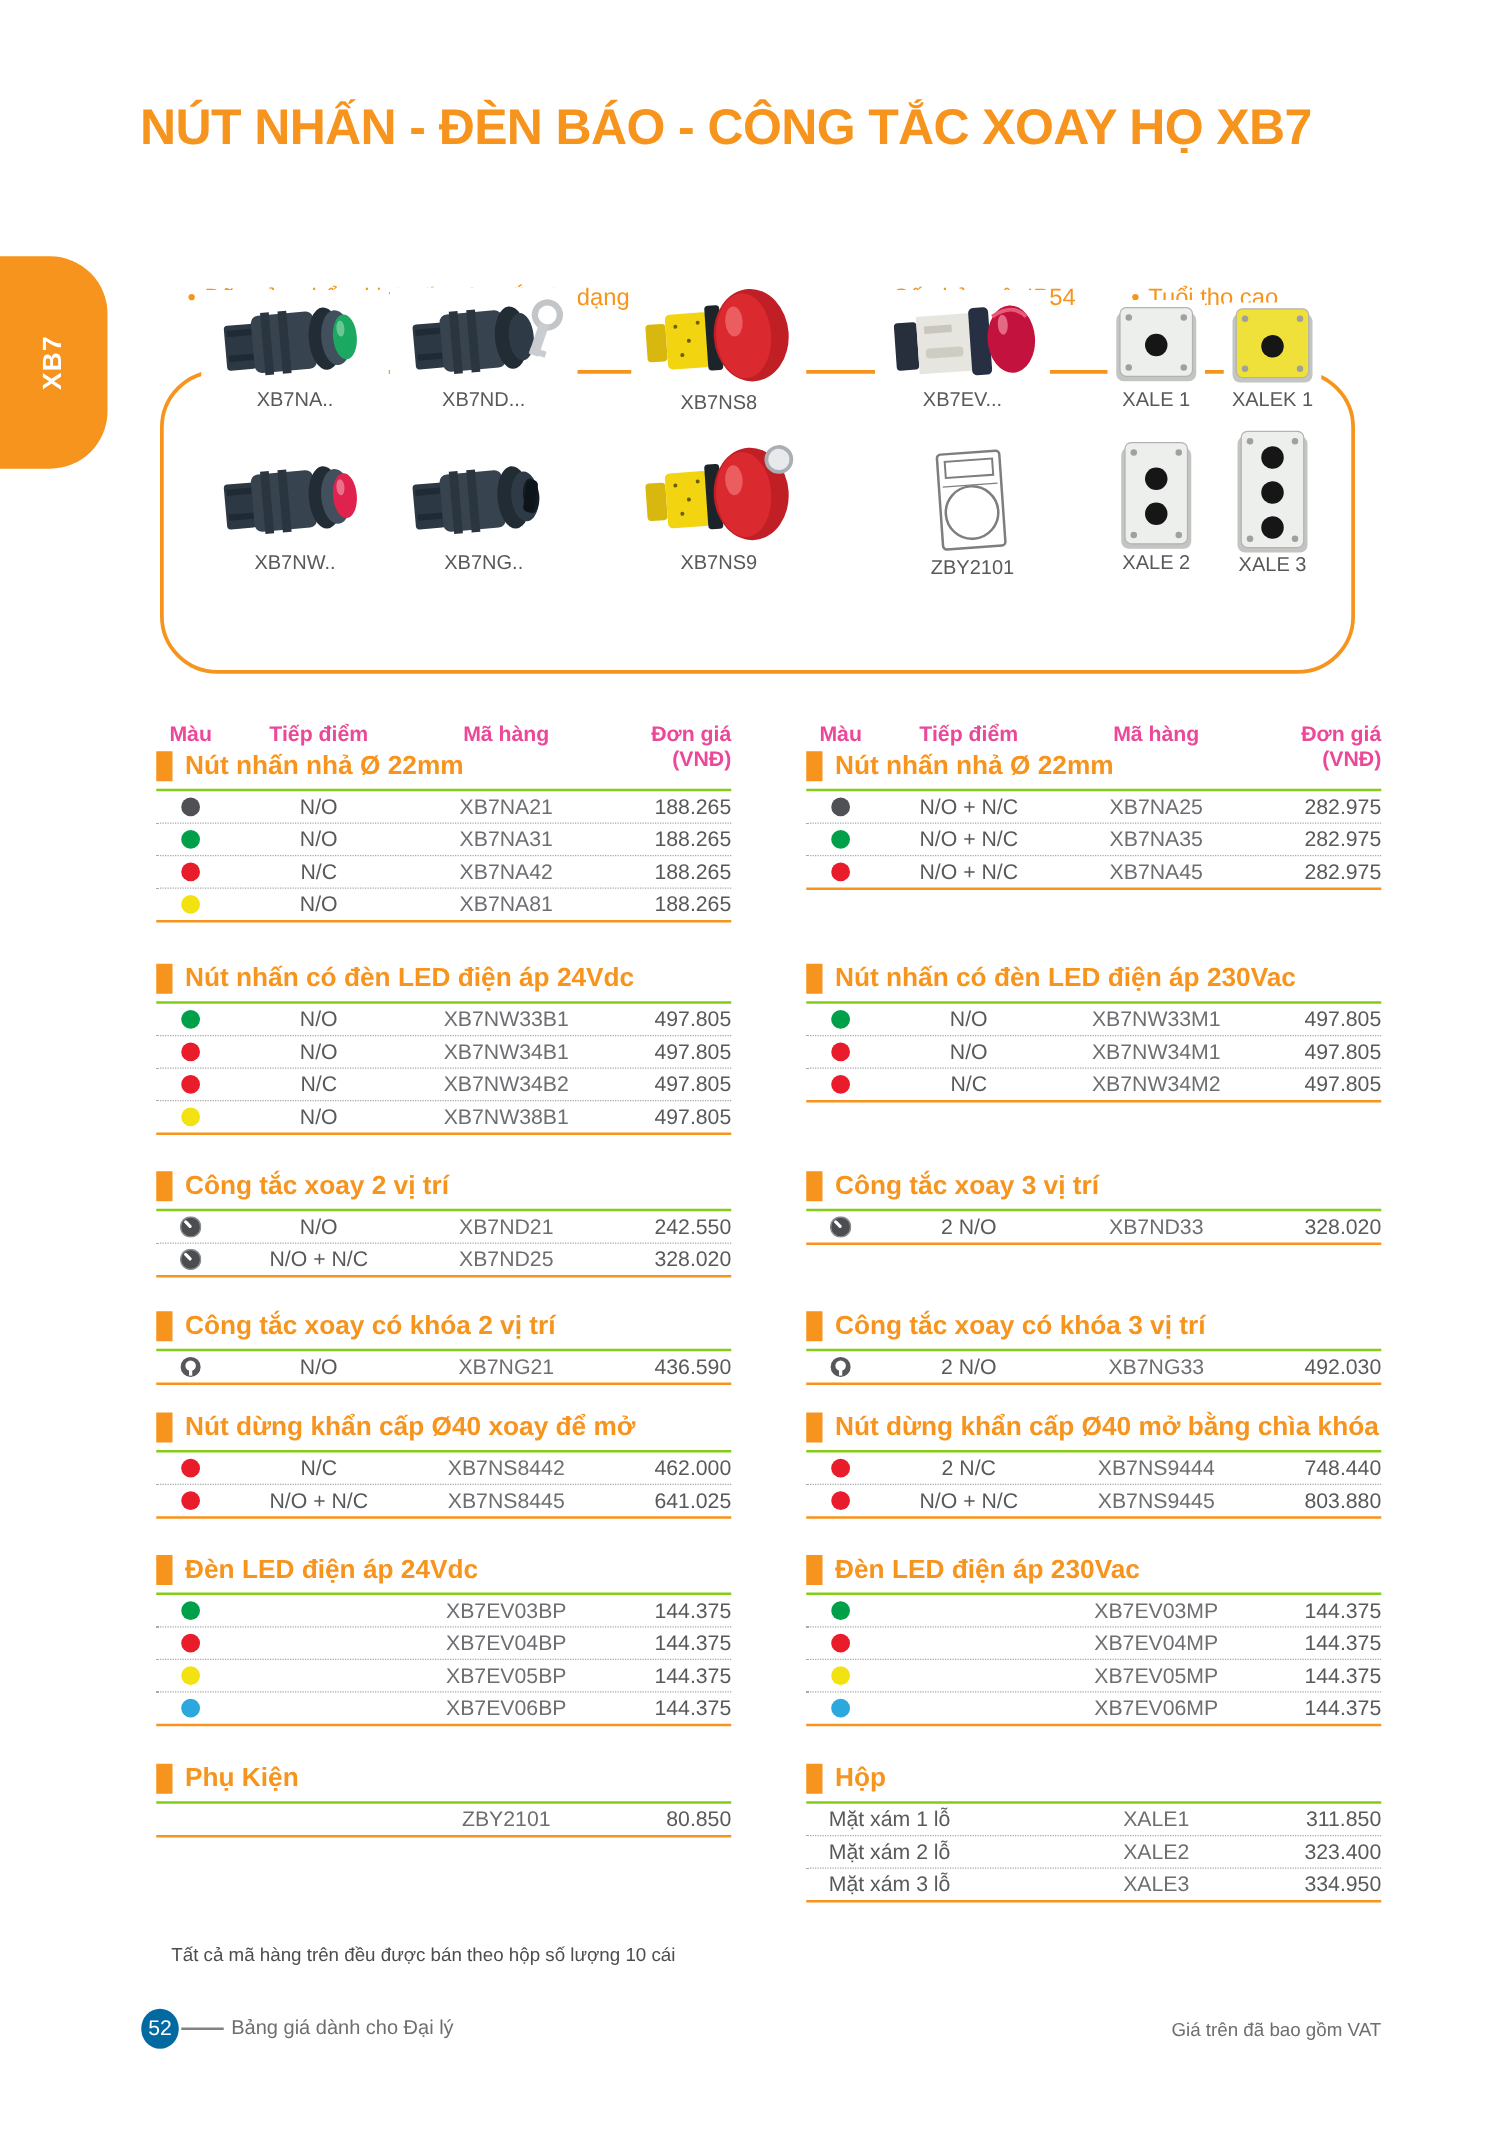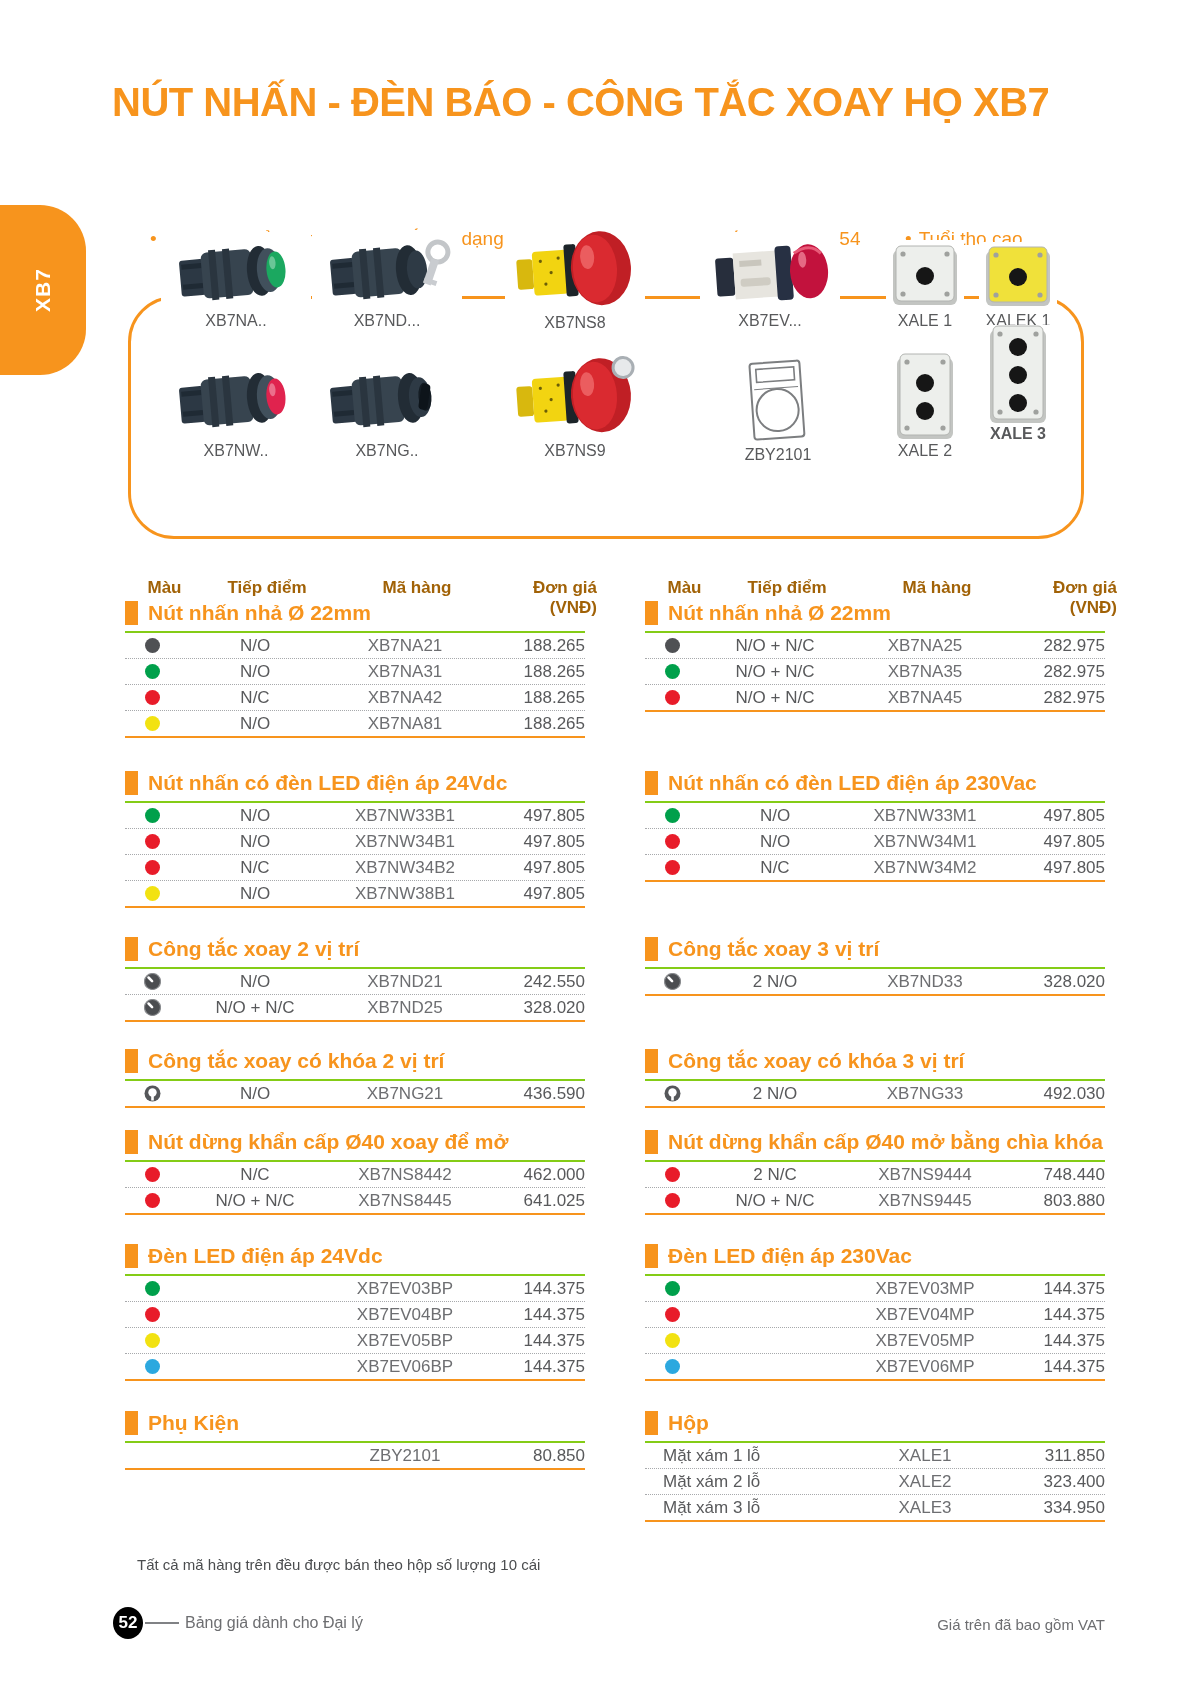--- a/index.html
+++ b/index.html
@@ -18,42 +18,42 @@
   .feature .blt{margin-right:7px;}
   
   .product-outline{position:absolute;left:128px;top:296px;width:950px;height:237px;
             border:3px solid #F7941D;border-radius:46px;}
   .product{position:absolute;display:flex;flex-direction:column;background:#fff;}
   .p-img{flex:1;display:flex;align-items:center;justify-content:center;}
   .p-label{height:18px;text-align:center;font-size:16px;color:#58595B;}
   
   .price-col{position:absolute;top:520px;width:460px;height:1020px;}
   .col-left{left:125px;} .col-right{left:645px;}
-  .thead{position:absolute;top:58px;left:12px;width:100%;display:grid;
-         grid-template-columns:55px 150px 150px 1fr;font-size:17px;font-weight:bold;color:#a16207;}
+  .thead{position:absolute;top:58px;left:0;width:100%;display:grid;
+         grid-template-columns:55px 150px 150px 1fr;font-size:17px;font-weight:bold;color:#ec4899;}
   .thead .h1{text-align:center;} .thead .h2{text-align:center;} .thead .h3{text-align:center;}
   .thead .h4{text-align:right;}
   .section{position:absolute;left:0;width:100%;}
   .sec-title{display:flex;align-items:center;height:26px;margin-bottom:5px;}
   .sec-sq{width:13px;height:24px;background:#F7941D;margin-right:10px;flex:none;}
   .sec-txt{color:#F7941D;font-size:21px;font-weight:bold;white-space:nowrap;}
   .rows{border-top:2px solid #84cc16;border-bottom:2px solid #F7941D;}
   .prow{display:grid;grid-template-columns:55px 150px 150px 1fr;height:25px;align-items:center;
         font-size:17px;color:#58595B;}
   .prow + .prow{border-top:1px dotted #A7A9AC;}
   .c-color{display:flex;justify-content:center;align-items:center;}
   .c-contact{text-align:center;}
   .c-code{text-align:center;color:#6D6E71;}
   .c-price{text-align:right;}
   .c-label{grid-column:1 / 3;text-align:left;padding-left:18px;}
   .dot{width:15px;height:15px;border-radius:50%;display:inline-block;}
   
   .note{position:absolute;left:137px;top:1556px;font-size:15px;color:#4B4D4F;}
-  .pagenum{position:absolute;left:113px;top:1607px;width:30px;height:32px;background:#000000;
-           border-radius:50%;color:#fff;font-weight:bold;font-size:17px;display:flex;
+  .pagenum{position:absolute;left:113px;top:1607px;width:30px;height:32px;background:#0369a1;
+           border-radius:50%;color:#fff;font-weight:normal;font-size:17px;display:flex;
            align-items:center;justify-content:center;}
   .pageline{position:absolute;left:145px;top:1622px;width:34px;height:2px;background:#808285;}
   .footer-left{position:absolute;left:185px;top:1614px;font-size:16px;color:#6D6E71;}
   .footer-right{position:absolute;right:96px;top:1616px;font-size:15px;color:#6D6E71;}
 </style>
 </head>
 <body>
 
 <div class="page">
 
@@ -260,21 +260,21 @@
           <circle cx="11" cy="9" r="2.6" fill="#9fa19e"></circle>
           <circle cx="47" cy="9" r="2.6" fill="#9fa19e"></circle>
           <circle cx="11" cy="75" r="2.6" fill="#9fa19e"></circle>
           <circle cx="47" cy="75" r="2.6" fill="#9fa19e"></circle>
           <circle cx="29" cy="30" r="9" fill="#161616"></circle>
           <circle cx="29" cy="58" r="9" fill="#161616"></circle>
         </svg>
       </div>
     <div class="p-label">XALE 2</div>
   </div>
-  <div class="product" style="left:984px;top:325px;width:68px;height:114px;font-weight:bold;">
+  <div class="product" style="left:984px;top:344px;width:68px;height:114px;">
     <div class="p-img">
         <svg width="58" height="100" viewBox="0 0 58 100">
           <rect x="1" y="5" width="56" height="93" rx="6" fill="#c3c5c2"></rect>
           <rect x="4" y="1" width="50" height="93" rx="5" fill="#edefec" stroke="#b2b4b1"></rect>
           <circle cx="11" cy="9" r="2.6" fill="#9fa19e"></circle>
           <circle cx="47" cy="9" r="2.6" fill="#9fa19e"></circle>
           <circle cx="11" cy="87" r="2.6" fill="#9fa19e"></circle>
           <circle cx="47" cy="87" r="2.6" fill="#9fa19e"></circle>
           <circle cx="29" cy="22" r="9" fill="#161616"></circle>
           <circle cx="29" cy="50" r="9" fill="#161616"></circle>

